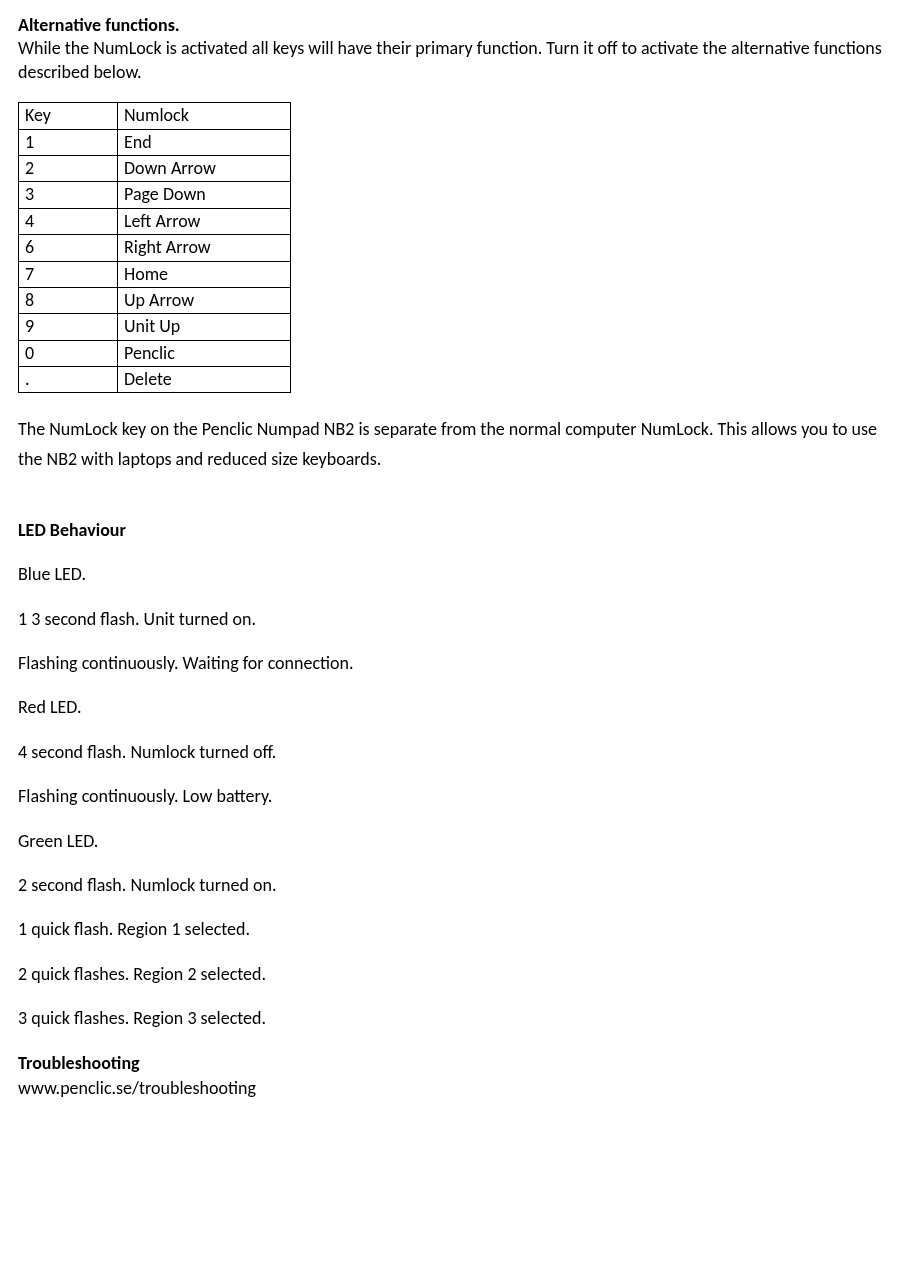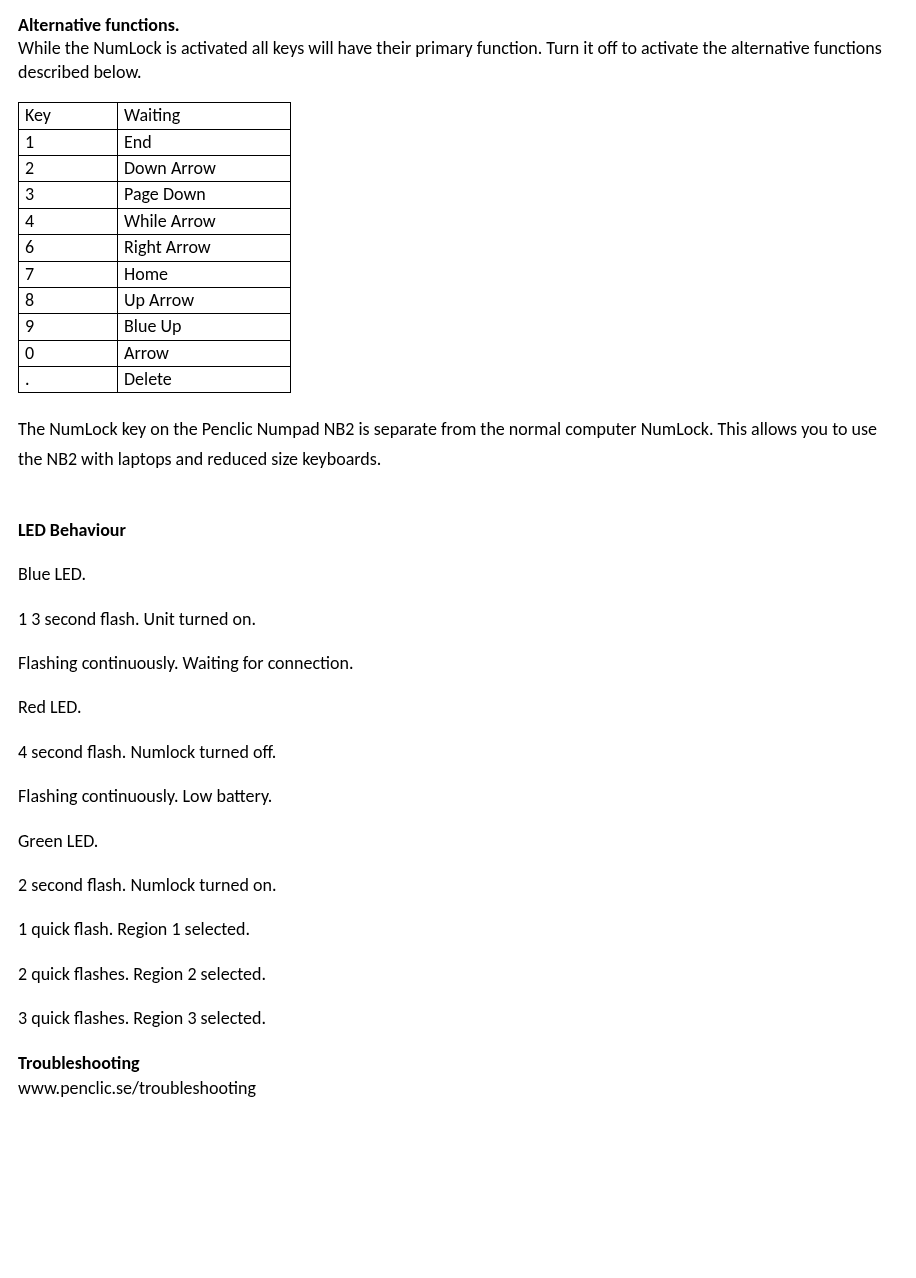--- a/index.html
+++ b/index.html
@@ -54,57 +54,57 @@
 </head>
 <body>
 
 <p class="heading">Alternative functions.</p>
 <p class="para">While the NumLock is activated all keys will have their primary function. Turn it off to activate the alternative functions described below.</p>
 
 <table>
   <tbody>
       <tr>
     <td class="key-col">Key</td>
-    <td class="func-col">Waiting</td>
+    <td class="func-col">Numlock</td>
   </tr>
   <tr>
     <td class="key-col">1</td>
     <td class="func-col">End</td>
   </tr>
   <tr>
     <td class="key-col">2</td>
     <td class="func-col">Down Arrow</td>
   </tr>
   <tr>
     <td class="key-col">3</td>
     <td class="func-col">Page Down</td>
   </tr>
   <tr>
     <td class="key-col">4</td>
-    <td class="func-col">While Arrow</td>
+    <td class="func-col">Left Arrow</td>
   </tr>
   <tr>
     <td class="key-col">6</td>
     <td class="func-col">Right Arrow</td>
   </tr>
   <tr>
     <td class="key-col">7</td>
     <td class="func-col">Home</td>
   </tr>
   <tr>
     <td class="key-col">8</td>
     <td class="func-col">Up Arrow</td>
   </tr>
   <tr>
     <td class="key-col">9</td>
-    <td class="func-col">Blue Up</td>
+    <td class="func-col">Unit Up</td>
   </tr>
   <tr>
     <td class="key-col">0</td>
-    <td class="func-col">Arrow</td>
+    <td class="func-col">Penclic</td>
   </tr>
   <tr>
     <td class="key-col">.</td>
     <td class="func-col">Delete</td>
   </tr>
 </tbody>
   </table>
 
 <p class="spaced">The NumLock key on the Penclic Numpad NB2 is separate from the normal computer NumLock. This allows you to use the NB2 with laptops and reduced size keyboards.</p>
 

